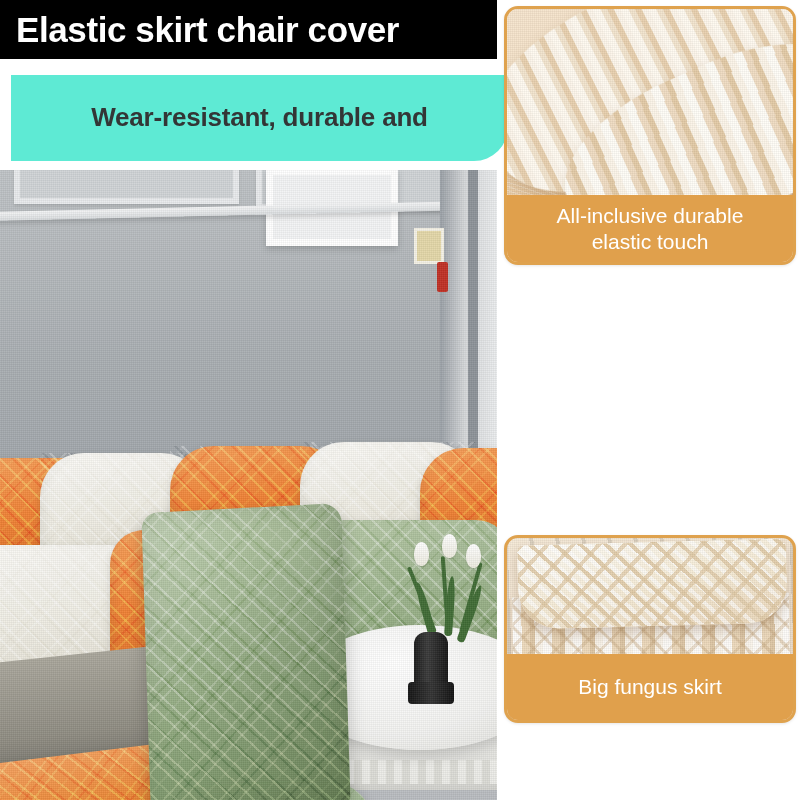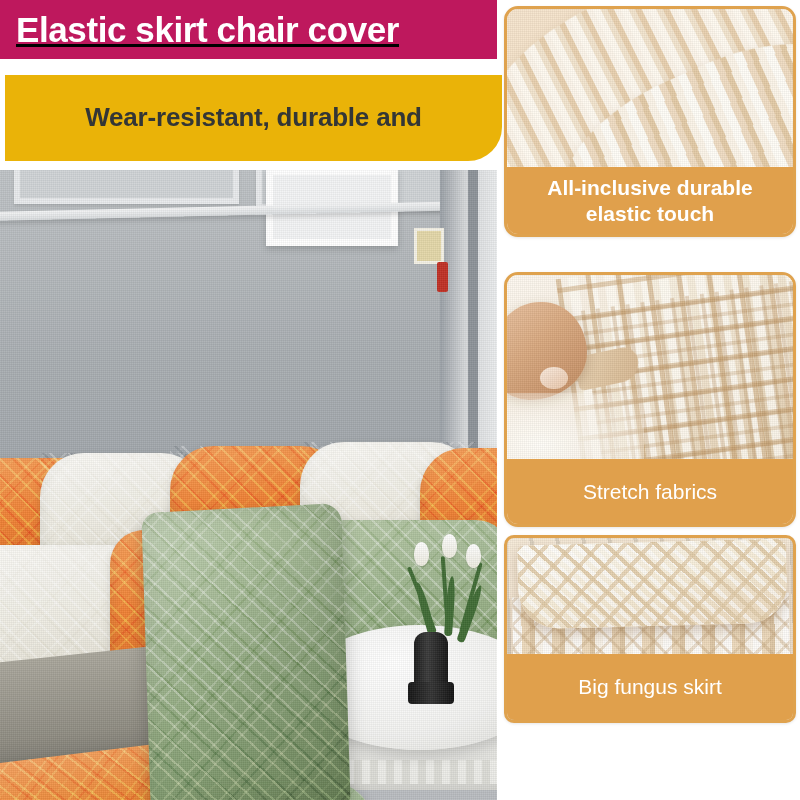--- a/index.html
+++ b/index.html
@@ -7,33 +7,33 @@
     width: 800px; height: 800px;
     background: #ffffff;
     font-family: "Liberation Sans", sans-serif;
     overflow: hidden;
   }
   #page { position: relative; width: 800px; height: 800px; background:#ffffff; }
 
   
   .title-bar {
     position: absolute; left: 0; top: 0; width: 497px; height: 59px;
-    background: #be185d;
-    display: flex; align-items: center; text-decoration: underline;
+    background: #000000;
+    display: flex; align-items: center;
   }
   .title-text {
     color: #ffffff;
     font-size: 35px; font-weight: bold;
     letter-spacing: -0.4px;
     padding-left: 16px;
     white-space: nowrap;
   }
   .subtitle-panel {
-    position: absolute; left: 5px; top: 75px; width: 497px; height: 86px;
-    background: #eab308;
+    position: absolute; left: 11px; top: 75px; width: 497px; height: 86px;
+    background: #5eead4;
     border-bottom-right-radius: 34px;
     display: flex; flex-direction: column;
     align-items: center; justify-content: center;
   }
   .subtitle-text {
     color: #333636;
     font-size: 26px; font-weight: bold;
     line-height: 1.28; text-align: center;
     letter-spacing: -0.2px;
   }
@@ -220,23 +220,23 @@
 
   
   .panel {
     position: absolute; left: 504px; width: 292px;
     border: 3px solid #dfa24e;
     border-radius: 14px;
     overflow: hidden;
     background: #f6ead8;
     box-shadow: 0 1px 3px rgba(0,0,0,0.10);
   }
-  .p1 { top: 6px;   height: 231px; font-weight: bold; }
+  .p1 { top: 6px;   height: 259px; }
   .p2 { top: 272px; height: 255px; }
-  .p3 { top: 535px; height: 188px; border-radius: 10px; }
+  .p3 { top: 535px; height: 188px; }
 
   .panel-photo { position: relative; width: 100%; overflow: hidden; }
   .p1 .panel-photo { height: 192px; }
   .p2 .panel-photo { height: 190px; }
   .p3 .panel-photo { height: 190px; }
 
   .caption {
     position: absolute; left: 0; right: 0; bottom: 0;
     background: #e0a04c;
     color: #ffffff;
@@ -477,36 +477,20 @@
       <div class="noise"></div>
     </div>
     <div class="caption">
       <span>
         <span>All-inclusive durable</span><br>
         <span>elastic touch</span>
       </span>
     </div>
   </div>
 
-  <div class="panel p2">
-    <div class="panel-photo">
-      <div class="stretch-bg"></div>
-      <div class="fret-big"></div>
-      <div class="fret-big2"></div>
-      <div class="pull-tab"></div>
-      <div class="hand">
-        <div class="thumbnail-nail"></div>
-      </div>
-      <div class="soft-white"></div>
-      <div class="noise"></div>
-    </div>
-    <div class="caption">
-      <span>Stretch fabrics</span>
-    </div>
-  </div>
 
   <div class="panel p3">
     <div class="panel-photo">
       <div class="wood-bg"></div>
       <div class="stool-leg sl-l"></div>
       <div class="stool-leg sl-r"></div>
       <div class="skirt">
         <div class="skirt-pleat"></div>
         <div class="skirt-fret"></div>
         <div class="scallop"></div>

